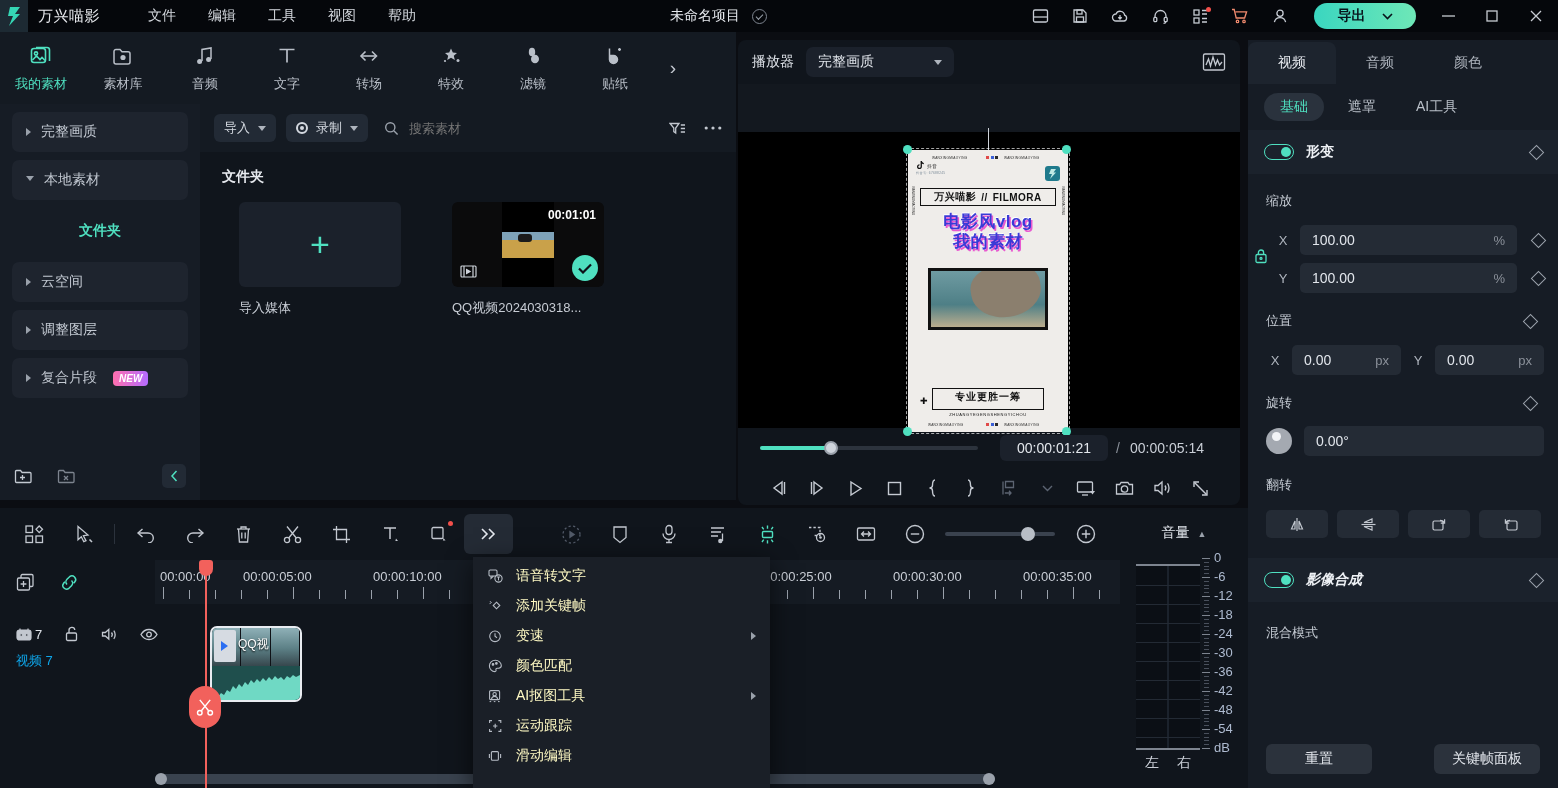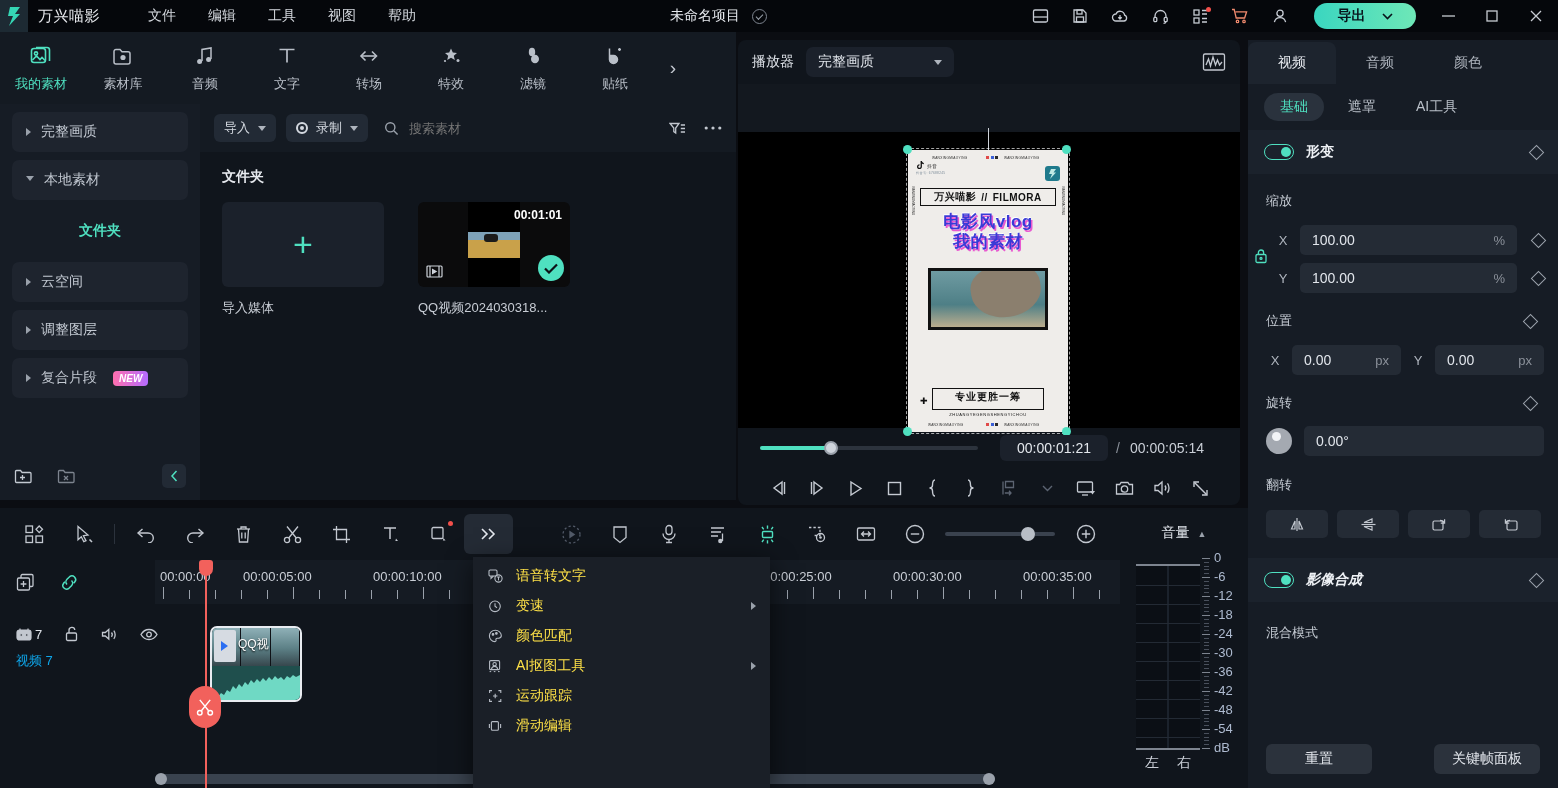--- a/index.html
+++ b/index.html
@@ -53,21 +53,21 @@
   .mediabar { height:48px; display:flex; align-items:center; padding:0 14px; gap:10px; background:#141a22;}
   .pill { height:28px; border-radius:6px; background:#222a35; display:flex; align-items:center; padding:0 10px; gap:8px; color:#d4d9e0; font-size:13px;}
   .chev-s { width:0;height:0;border-left:4px solid transparent;border-right:4px solid transparent;border-top:5px solid #aeb4bd;}
   .rec-dot { width:12px; height:12px; border-radius:50%; border:2px solid #d4d9e0; position:relative;}
   .rec-dot:after{content:"";position:absolute;left:2px;top:2px;width:4px;height:4px;border-radius:50%;background:#d4d9e0;}
   .searchwrap { display:flex; align-items:center; gap:10px; margin-left:6px; color:#7d848f;}
   .searchwrap input { background:transparent; border:0; outline:0; color:#c9ced6; font-size:13px; width:180px; font-family:inherit;}
   .mediabar-right { margin-left:auto; display:flex; align-items:center; gap:18px; color:#c2c7cf;}
   .folder-title { padding:16px 0 0 22px; font-size:14px; font-weight:700; color:#e7eaef; }
   .grid { display:flex; gap:34px; padding:16px 0 0 22px; }
-  .cell { width:162px; }
+  .cell { width:162px;margin-left:17px; }
   .addbox { width:162px; height:85px; border-radius:6px; background:#1b212b; display:flex; align-items:center; justify-content:center; color:#4fe0c0; font-size:34px; font-weight:300;}
   .cellcap { margin-top:12px; font-size:13px; color:#c7ccd4; white-space:nowrap; overflow:hidden; text-overflow:ellipsis;}
   .thumb { width:152px; height:85px; border-radius:6px; background:#0b0b0c; position:relative; overflow:hidden;}
   .thumb .dur { position:absolute; right:8px; top:6px; font-size:12px; font-weight:700; color:#fff; }
   .thumb .film { position:absolute; left:8px; bottom:8px; color:#ced3da;}
   .thumb .chk { position:absolute; right:6px; bottom:6px; width:26px; height:26px; border-radius:50%; background:#4fe0c0; display:flex; align-items:center; justify-content:center; }
   .thumb-img { position:absolute; left:50px; top:0; width:52px; height:85px; background:#000;}
   .thumb-img .sky{position:absolute;left:0;top:30px;width:52px;height:14px;background:#7ea2b8;}
   .thumb-img .field{position:absolute;left:0;top:38px;width:52px;height:18px;background:#c9a14a;}
   .thumb-img .blob{position:absolute;left:16px;top:32px;width:14px;height:8px;background:#1b1b1b;border-radius:3px;}
@@ -190,21 +190,21 @@
   .meter .mcar .sep { position:absolute; left:31px; top:0; width:2px; height:100%; background:#1b222c;}
   .meter .grd { position:absolute; left:0; width:100%; height:1px; background:#232a34;}
   .meter .scale { position:absolute; left:82px; top:50px; width:46px; height:200px;}
   .meter .sl { position:absolute; left:12px; font-size:13px; color:#aebbd0;}
   .meter .stick { position:absolute; left:0px; width:8px; height:1px; background:#7d848f;}
   .meter .minitick { position:absolute; left:2px; width:5px; height:1px; background:#49505c;}
   .meter .lr { position:absolute; left:16px; top:246px; width:64px; display:flex; justify-content:space-around; color:#c9ced6; font-size:14px;}
 
   
   .ctxmenu { position:absolute; left:473px; top:557px; width:297px; height:231px; background:#1a1f27; box-shadow:0 6px 24px rgba(0,0,0,.6); padding-top:4px; overflow:hidden; z-index:50;}
-  .mi { height:30px; display:flex; align-items:center; padding:0 14px; gap:12px; color:#fde047; font-size:14px;}
+  .mi { height:30px; display:flex; align-items:center; padding:0 14px; gap:12px; color:#fef9c3; font-size:14px;}
   .mi .mic { width:17px; display:flex; align-items:center; justify-content:center; color:#b6bcc5;}
   .mi .arr { margin-left:auto; width:0;height:0;border-top:4px solid transparent;border-bottom:4px solid transparent;border-left:5px solid #9aa1ab;}
   svg { display:block; }
 </style>
 </head>
 <body>
 
 <div class="app">
 
   <div class="titlebar">
@@ -1128,20 +1128,29 @@
             <path d="M3 7v2.5l2.4-2.5"></path>
             <circle cx="10.5" cy="9.5" r="3.6"></circle>
             <path d="M8.9 8h3.2M10.5 8v3.4" stroke-width="1"></path>
           </svg>
         </div>
       <span>语音转文字</span>
     </div>
     <div class="mi">
       <div class="mic">
           <svg width="15" height="14" viewBox="0 0 15 14" fill="none" stroke="#b6bcc5" stroke-width="1.1">
+            <path d="M8.5 3.2l3.3 3.3-3.3 3.3-3.3-3.3z"></path>
+            <path d="M2 2.2l1.6 1.6M1.6 4.6l1.3-.6" stroke-width="1"></path>
+          </svg>
+        </div>
+      <span>添加关键帧</span>
+    </div>
+    <div class="mi">
+      <div class="mic">
+          <svg width="15" height="14" viewBox="0 0 15 14" fill="none" stroke="#b6bcc5" stroke-width="1.1">
             <circle cx="7" cy="7.3" r="5.3"></circle>
             <path d="M7 4.3v3l2 1.4"></path>
           </svg>
         </div>
       <span>变速</span>
       <div class="arr"></div>
     </div>
     <div class="mi">
       <div class="mic">
           <svg width="15" height="14" viewBox="0 0 15 14" fill="none" stroke="#b6bcc5" stroke-width="1.1">

